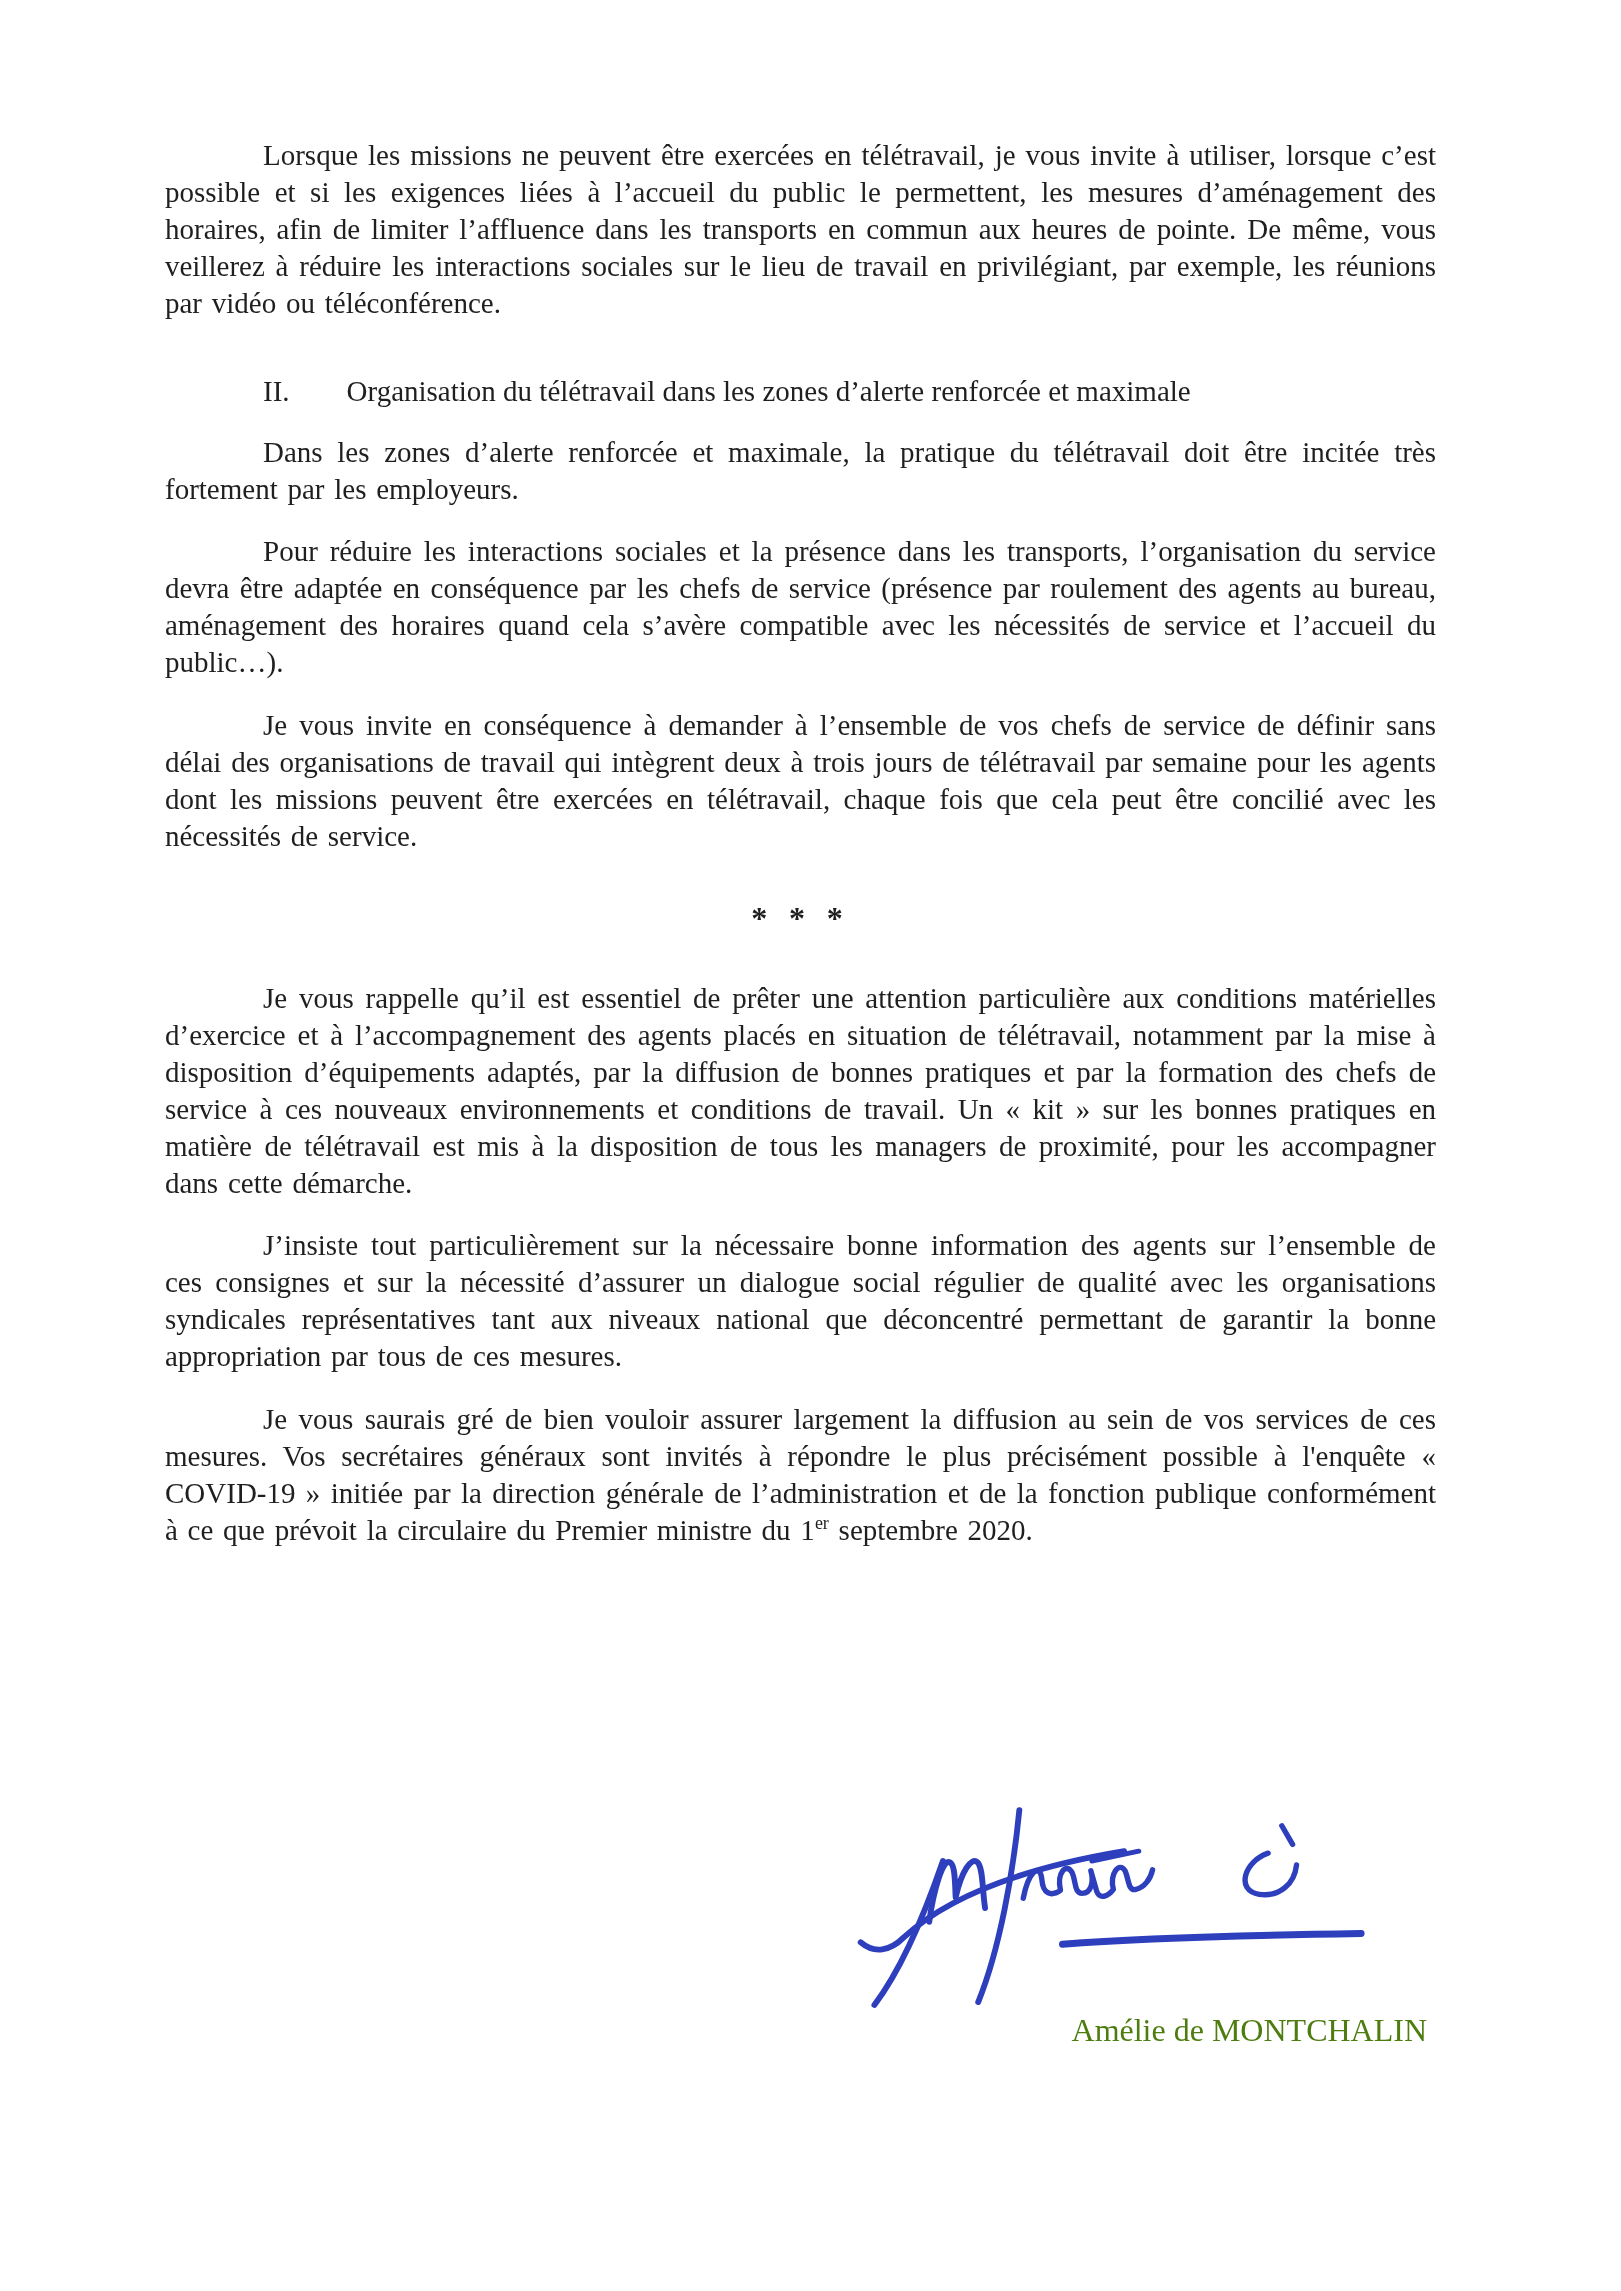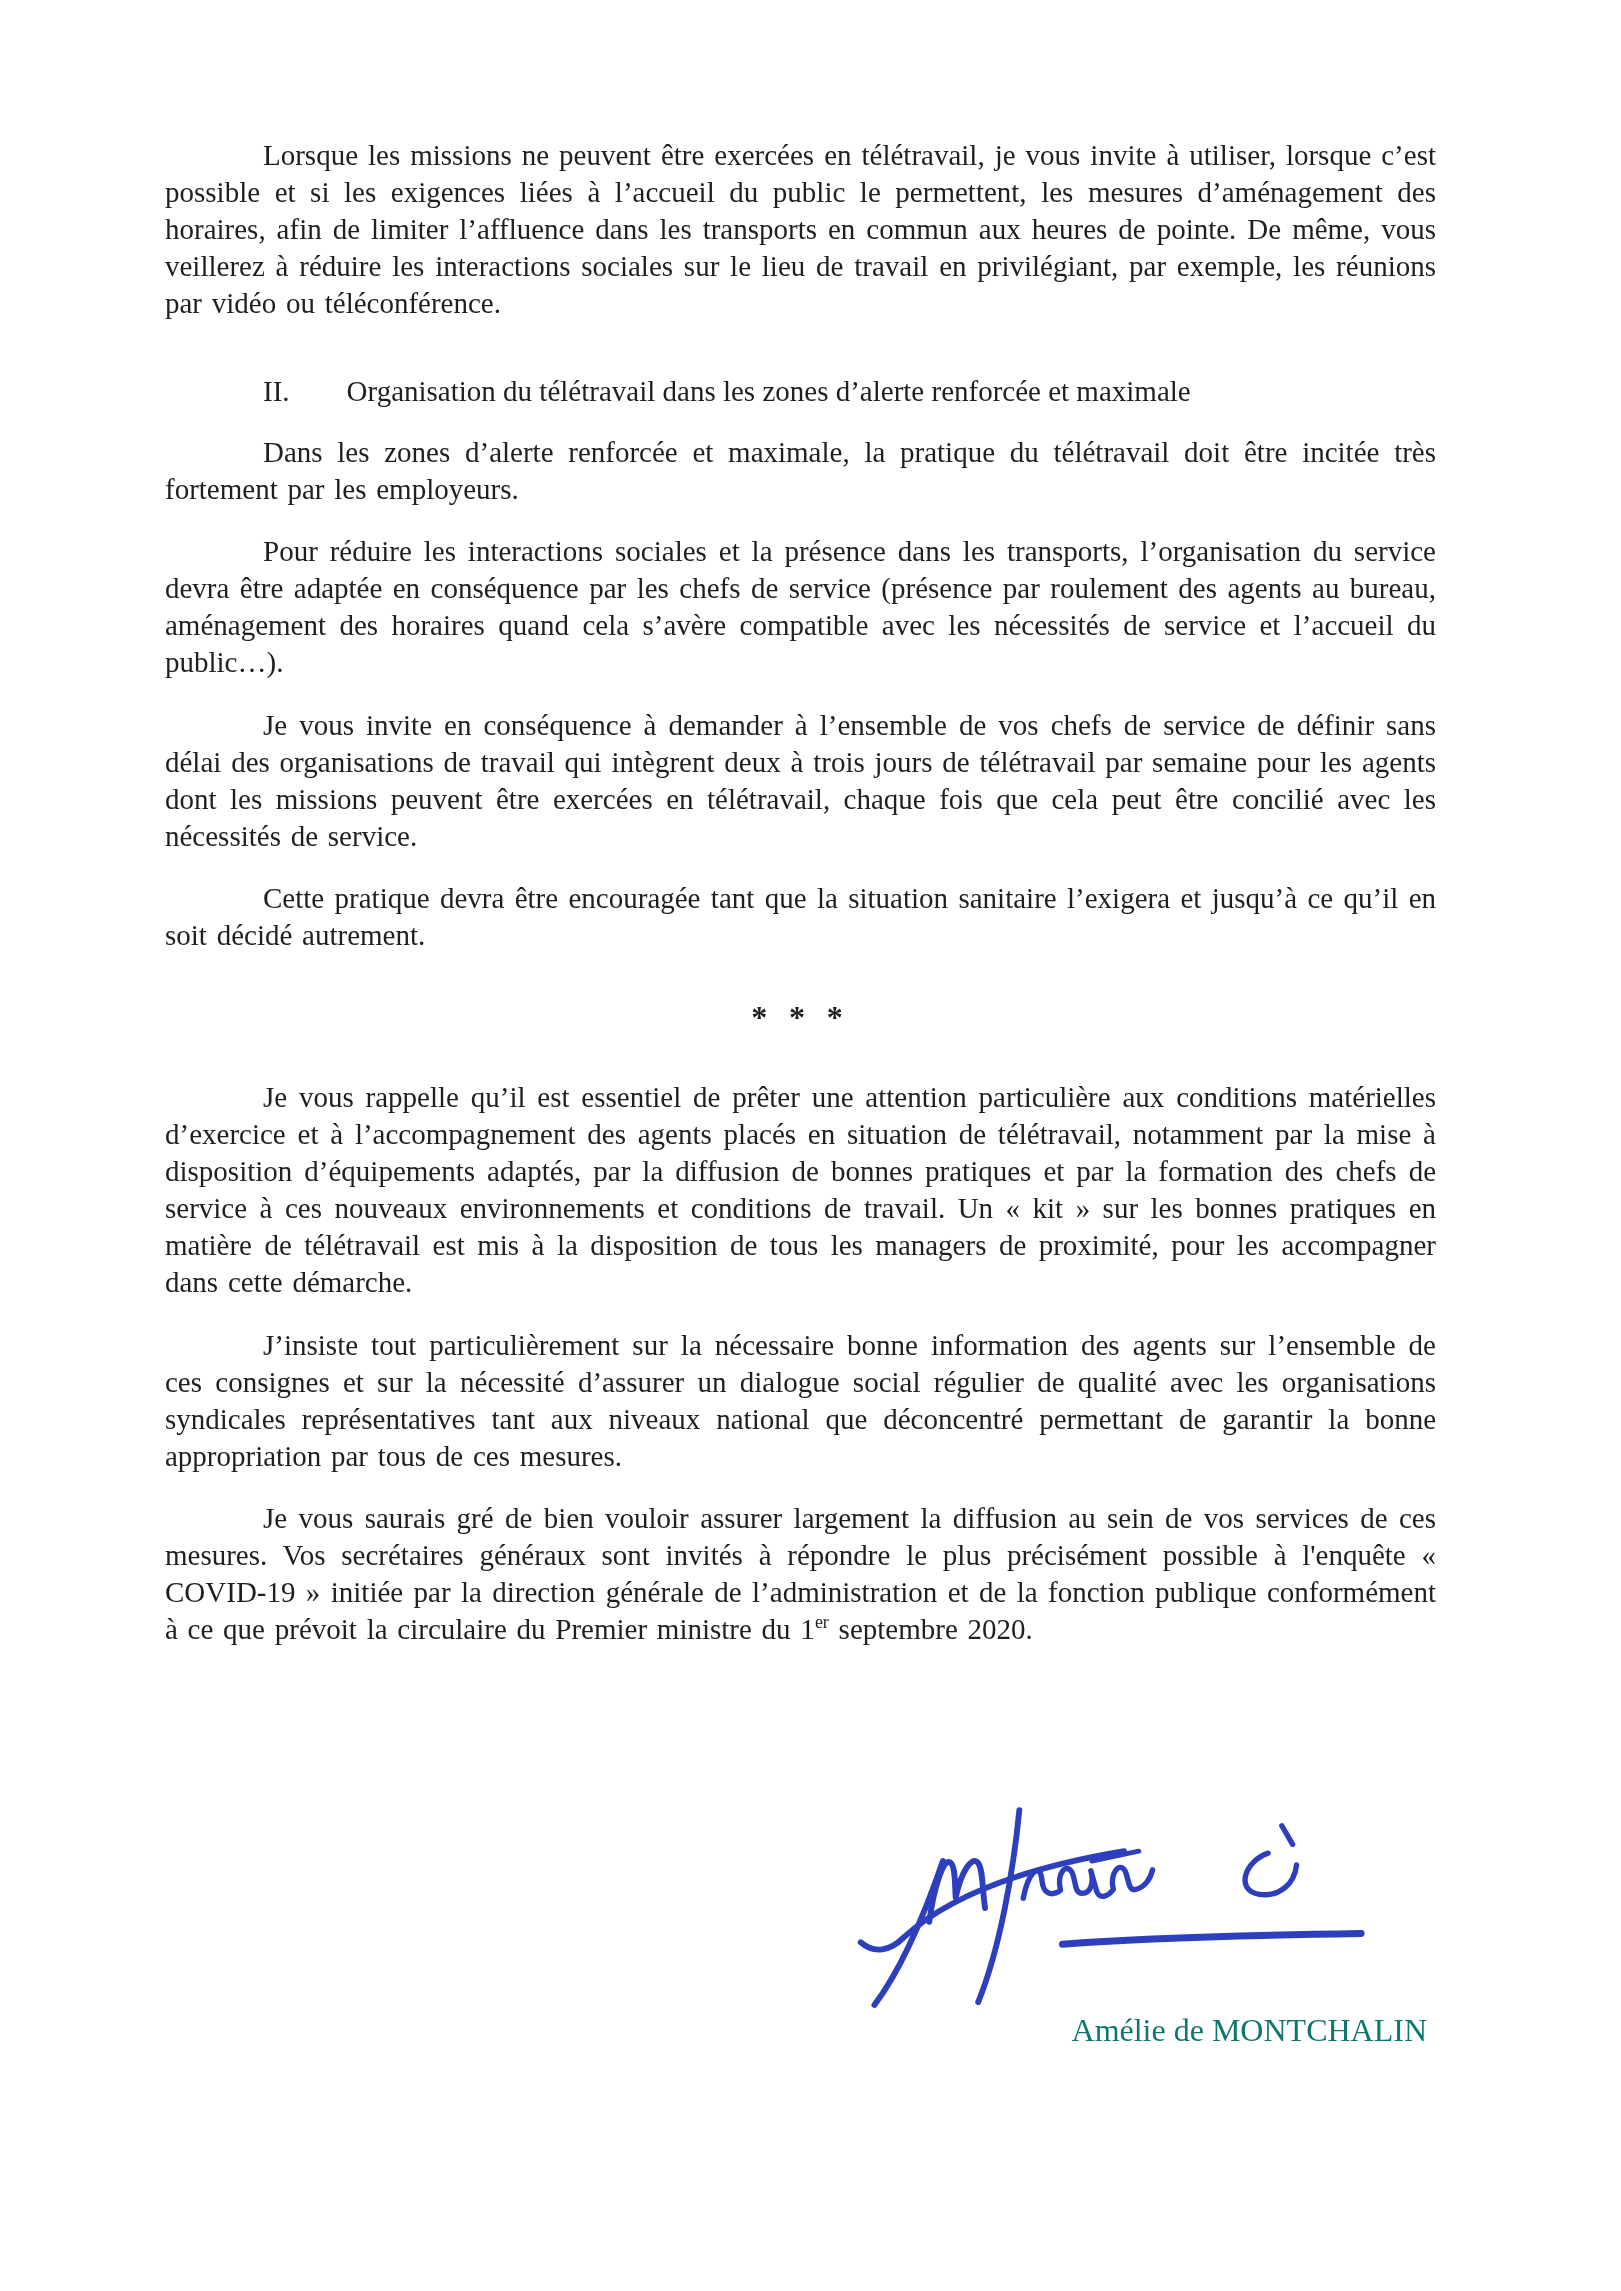--- a/index.html
+++ b/index.html
@@ -57,21 +57,21 @@
     width: 524px;
     height: 214px;
   }
   .signature-block svg { display: block; width: 100%; height: 100%; }
   .signatory-name {
     position: absolute;
     top: 2011px;
     right: 194px;
     font-size: 32px;
     line-height: 39px;
-    color: #0f766e;
+    color: #4d7c0f;
     white-space: nowrap;
   }
 </style>
 </head>
 <body>
 
 <div class="page">
 
   <div class="content">
 
@@ -81,21 +81,20 @@
     <div class="section-heading">
       <span class="numeral">II.</span><span>Organisation du télétravail dans les zones d’alerte renforcée et maximale</span>
     </div>
 
     <p class="body-par">Dans les zones d’alerte renforcée et maximale, la pratique du télétravail doit être incitée très fortement par les employeurs.</p>
 
     <p class="body-par">Pour réduire les interactions sociales et la présence dans les transports, l’organisation du service devra être adaptée en conséquence par les chefs de service (présence par roulement des agents au bureau, aménagement des horaires quand cela s’avère compatible avec les nécessités de service et l’accueil du public…).</p>
 
     <p class="body-par">Je vous invite en conséquence à demander à l’ensemble de vos chefs de service de définir sans délai des organisations de travail qui intègrent deux à trois jours de télétravail par semaine pour les agents dont les missions peuvent être exercées en télétravail, chaque fois que cela peut être concilié avec les nécessités de service.</p>
 
-    <p class="body-par">Cette pratique devra être encouragée tant que la situation sanitaire l’exigera et jusqu’à ce qu’il en soit décidé autrement.</p>
 
     <div class="separator">* * *</div>
 
     <p class="body-par">Je vous rappelle qu’il est essentiel de prêter une attention particulière aux conditions matérielles d’exercice et à l’accompagnement des agents placés en situation de télétravail, notamment par la mise à disposition d’équipements adaptés, par la diffusion de bonnes pratiques et par la formation des chefs de service à ces nouveaux environnements et conditions de travail. Un « kit » sur les bonnes pratiques en matière de télétravail est mis à la disposition de tous les managers de proximité, pour les accompagner dans cette démarche.</p>
 
     <p class="body-par">J’insiste tout particulièrement sur la nécessaire bonne information des agents sur l’ensemble de ces consignes et sur la nécessité d’assurer un dialogue social régulier de qualité avec les organisations syndicales représentatives tant aux niveaux national que déconcentré permettant de garantir la bonne appropriation par tous de ces mesures.</p>
 
     <p class="body-par"><span>Je vous saurais gré de bien vouloir assurer largement la diffusion au sein de vos services de ces mesures. Vos secrétaires généraux sont invités à répondre le plus précisément possible à l'enquête « COVID-19 » initiée par la direction générale de l’administration et de la fonction publique conformément à ce que prévoit la circulaire du Premier ministre du 1</span><sup class="ord">er</sup><span> septembre 2020.</span></p>
 
   </div>

